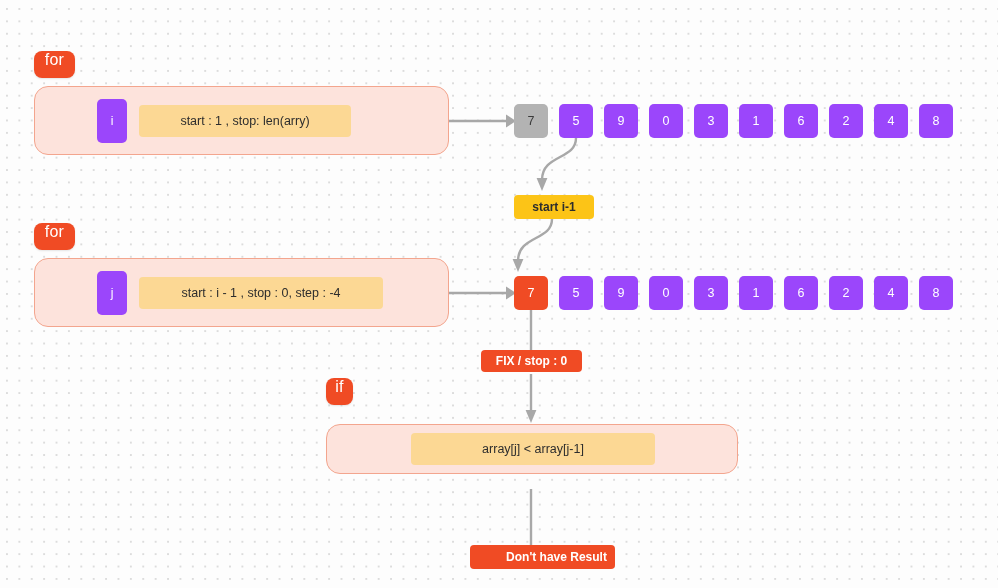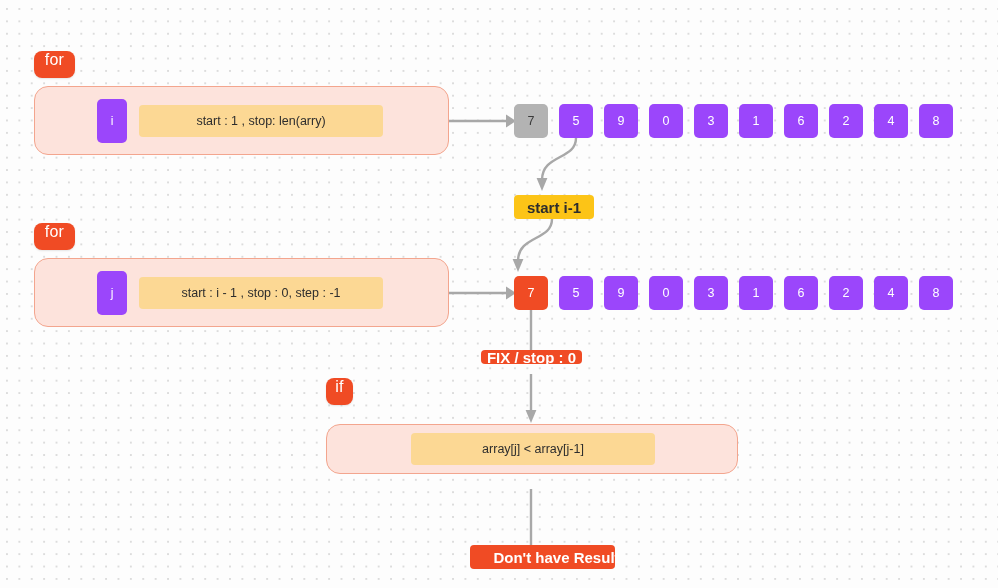--- a/index.html
+++ b/index.html
@@ -94,21 +94,21 @@
   .cell.gray   { background: #b3b3b3; color: #3a3a3a; }
   .cell.orange { background: #f04b24; color: #ffffff; }
 
   
   .pill {
     position: absolute;
     display: flex;
     align-items: center;
     justify-content: center;
     border-radius: 4px;
-    font-size: 15px;
+    font-size: 12px;
     font-weight: 700;
     white-space: nowrap;
   }
   .pill.yellow { background: #fcc417; color: #2d2d2d; }
   .pill.red    { background: #f04b24; color: #ffffff; }
 
   
   .conn {
     position: absolute;
     pointer-events: none;
@@ -174,21 +174,21 @@
   </div>
 
   <div class="badge" style="left:34px; top:51px; width:41px; height:27px;">
     <span>for</span>
   </div>
 
   <div class="block" style="left:34px; top:86px; width:415px; height:69px;">
     <div class="var-chip" style="margin-left:62px;">
       <span>i</span>
     </div>
-    <div class="param-box" style="margin-left:12px; width:244px;">
+    <div class="param-box" style="margin-left:12px; width:212px;">
       <span>start : 1 , stop: len(arry)</span>
     </div>
   </div>
 
   <div class="array-row" style="left:514px; top:104px;">
     <div class="cell gray">
         <span>7</span>
       </div>
     <div class="cell">
         <span>5</span>
@@ -225,21 +225,21 @@
 
   <div class="badge" style="left:34px; top:223px; width:41px; height:27px;">
     <span>for</span>
   </div>
 
   <div class="block" style="left:34px; top:258px; width:415px; height:69px;">
     <div class="var-chip" style="margin-left:62px;">
       <span>j</span>
     </div>
     <div class="param-box" style="margin-left:12px; width:244px;">
-      <span>start : i - 1 , stop : 0, step : -1</span>
+      <span>start : i - 1 , stop : 0, step : -4</span>
     </div>
   </div>
 
   <div class="array-row" style="left:514px; top:276px;">
     <div class="cell orange">
         <span>7</span>
       </div>
     <div class="cell">
         <span>5</span>
       </div>
@@ -262,21 +262,21 @@
         <span>2</span>
       </div>
     <div class="cell">
         <span>4</span>
       </div>
     <div class="cell">
         <span>8</span>
       </div>
   </div>
 
-  <div class="pill red" style="left:481px; top:350px; width:101px; height:14px;">
+  <div class="pill red" style="left:481px; top:350px; width:101px; height:22px;">
     <span>FIX / stop : 0</span>
   </div>
 
   <div class="badge" style="left:326px; top:378px; width:27px; height:27px;">
     <span>if</span>
   </div>
 
   <div class="block" style="left:326px; top:424px; width:412px; height:50px;">
     <div class="param-box" style="margin-left:84px; width:244px;">
       <span>array[j] &lt; array[j-1]</span>

